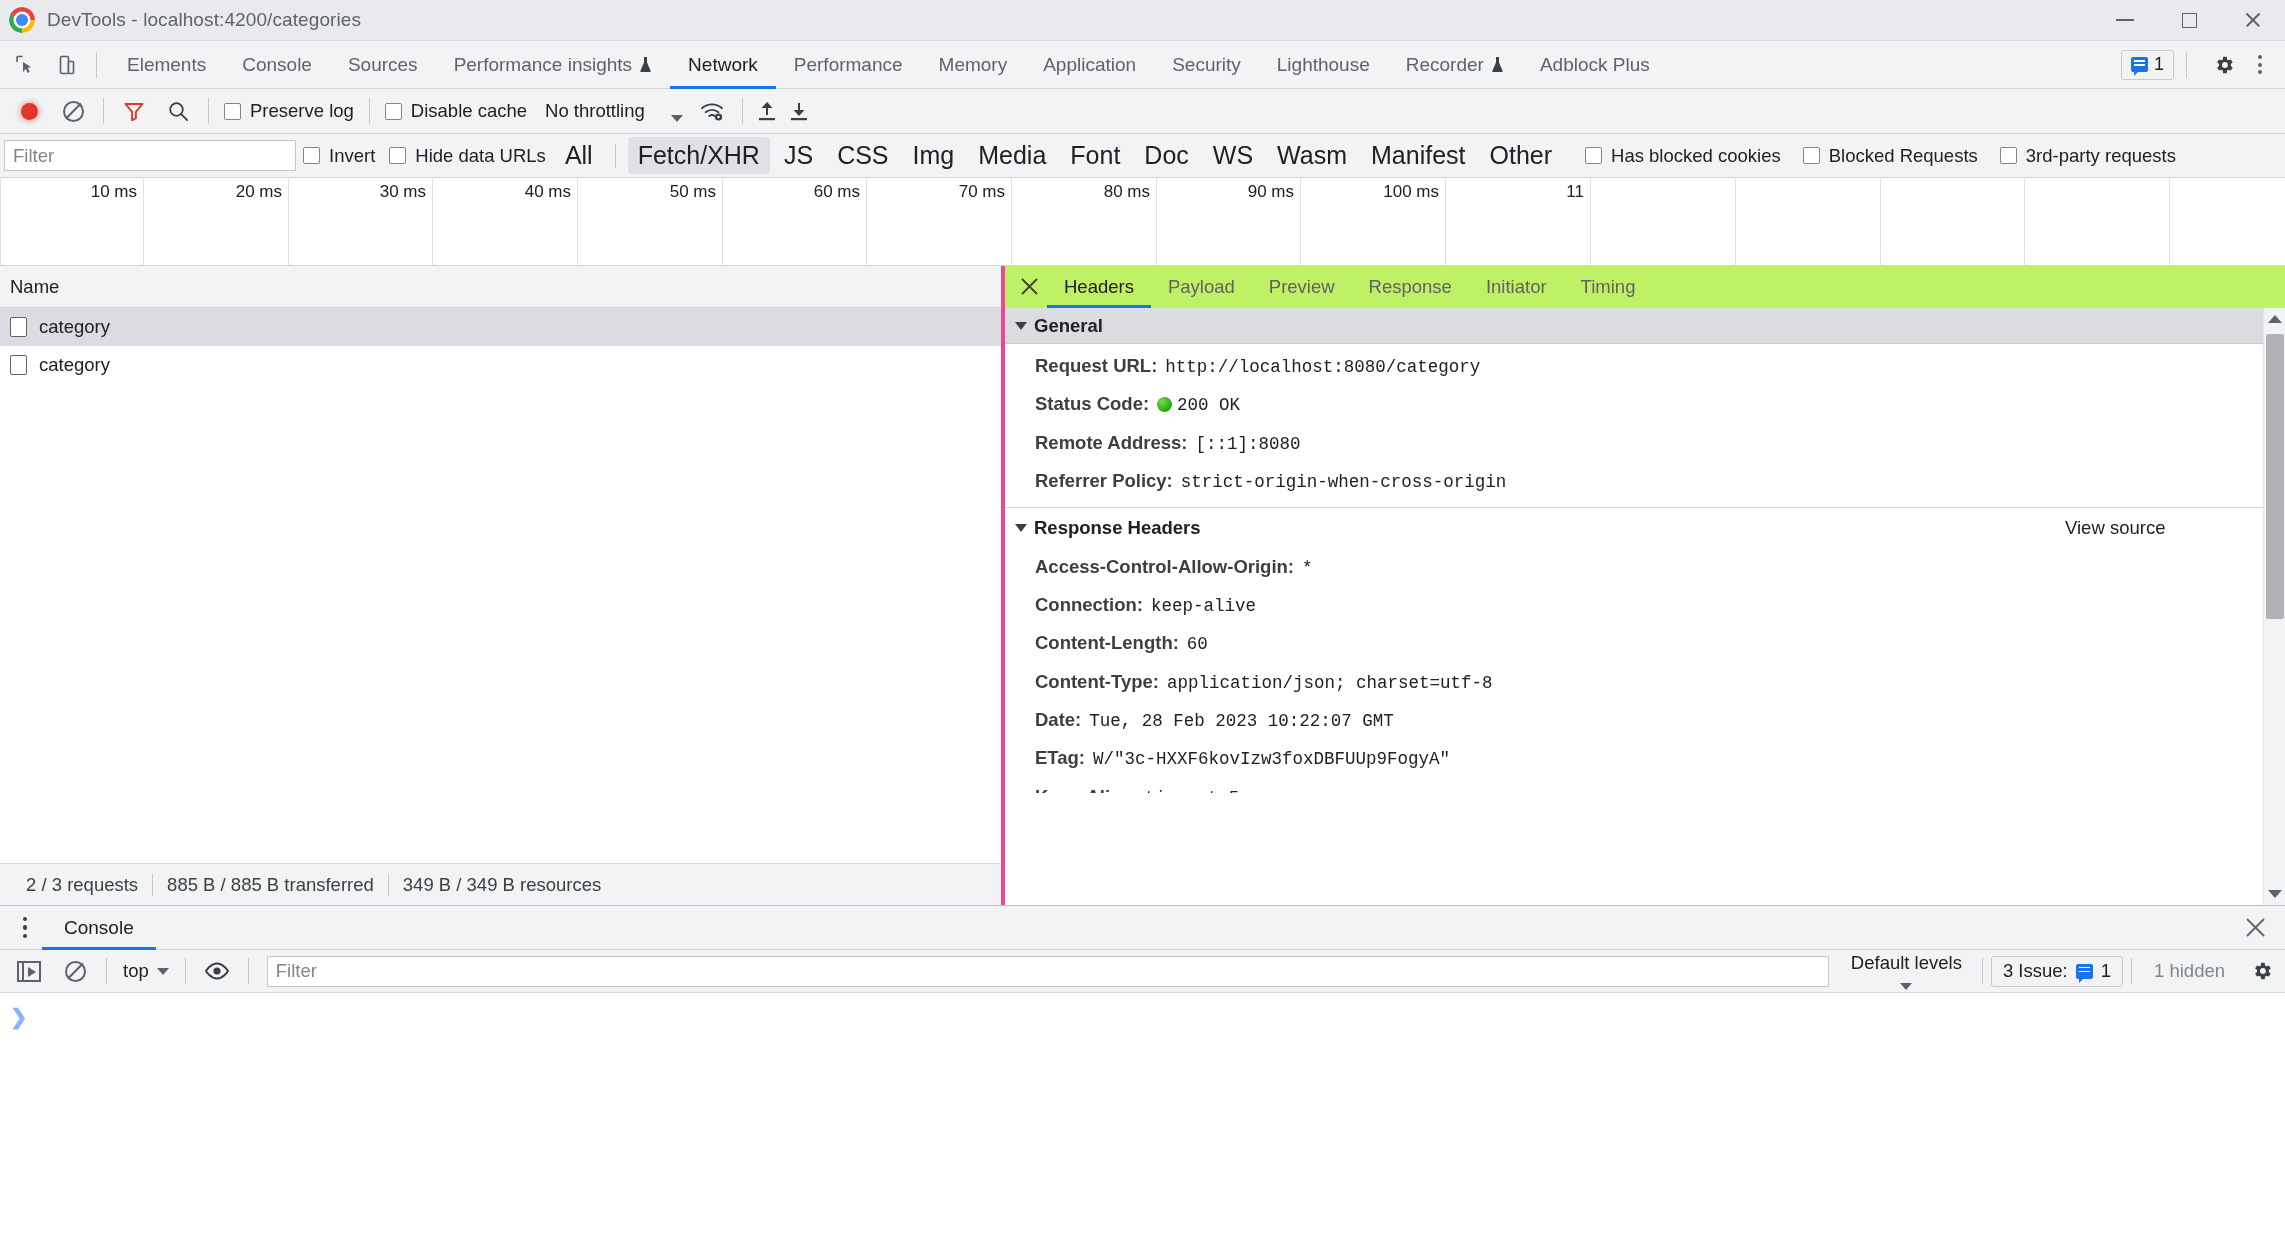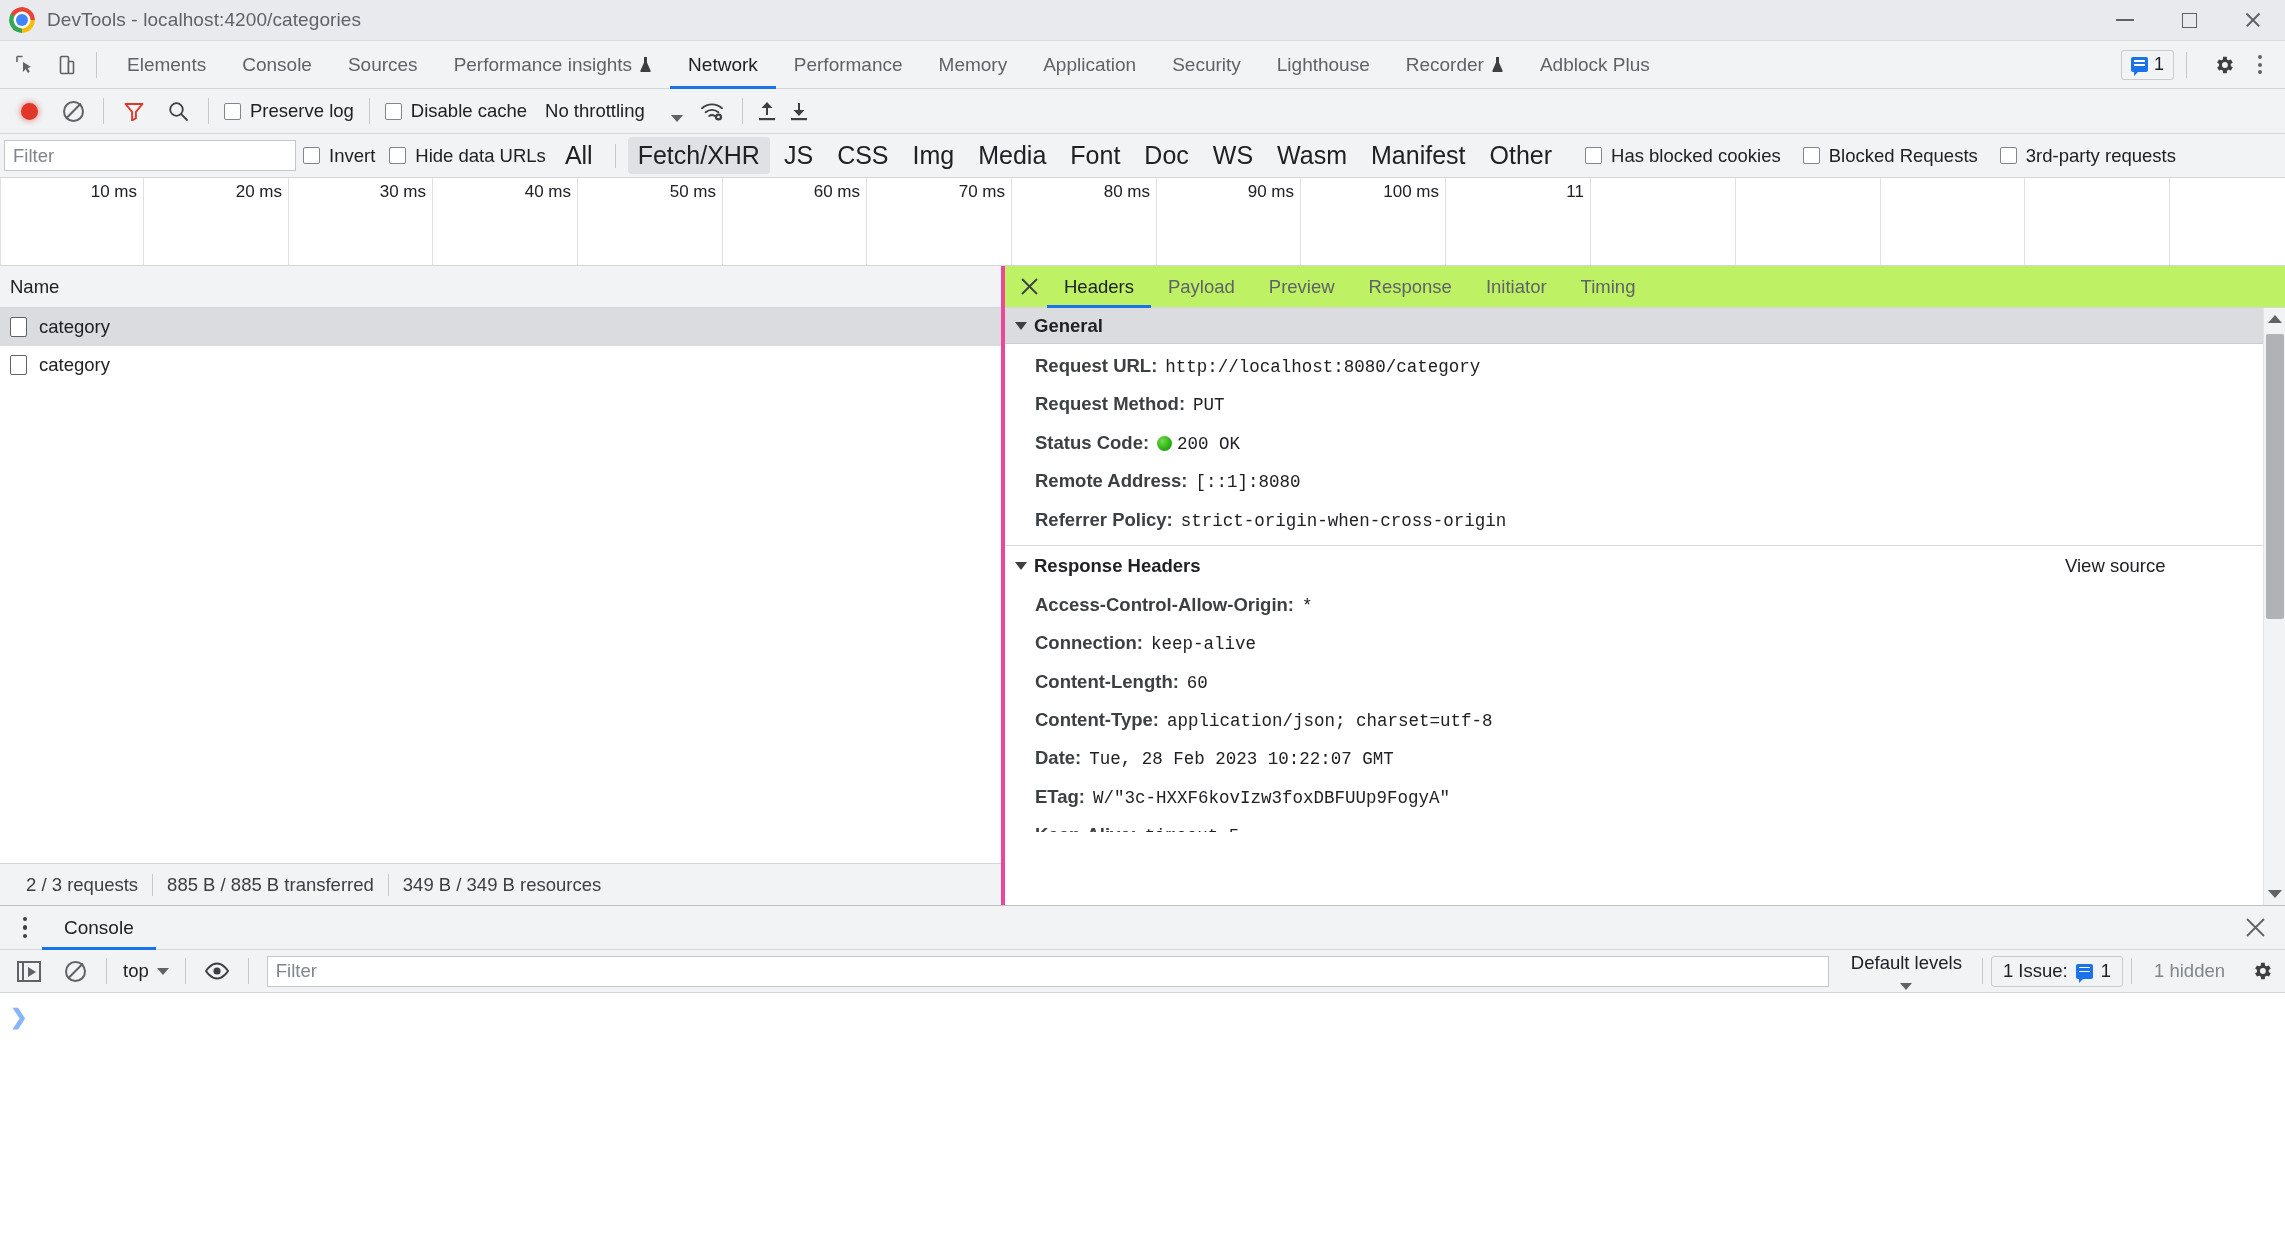--- a/index.html
+++ b/index.html
@@ -467,24 +467,20 @@
             <span class="tri"></span>
             <span>General</span>
           </span>
         </div>
 
         <div class="hrow" style="padding-top:9px;">
           <span class="hkey">Request URL:</span>
           <span class="hval">http://localhost:8080/category</span>
         </div>
         <div class="hrow">
-          <span class="hkey">Request Method:</span>
-          <span class="hval">PUT</span>
-        </div>
-        <div class="hrow">
           <span class="hkey">Status Code:</span>
           <span class="hval"><span class="dot-green"></span><span>200 OK</span></span>
         </div>
         <div class="hrow">
           <span class="hkey">Remote Address:</span>
           <span class="hval">[::1]:8080</span>
         </div>
         <div class="hrow">
           <span class="hkey">Referrer Policy:</span>
           <span class="hval">strict-origin-when-cross-origin</span>
@@ -576,21 +572,21 @@
           </svg>
       </div>
       <div class="nt-sep"></div>
       <input class="console-filter" value="" placeholder="Filter" style="">
       <div class="levels">
         <span>Default levels</span>
         <span class="caret-down"></span>
       </div>
       <div class="nt-sep"></div>
       <div class="issue-chip2">
-        <span>1 Issue:</span>
+        <span>3 Issue:</span>
         <span class="speech">
             <i></i>
           </span>
         <span>1</span>
       </div>
       <div class="nt-sep"></div>
       <div class="hidden-cnt">1 hidden</div>
       <div class="ct-btn">
         <svg class="gear" viewBox="0 0 24 24">
             <path fill="#3c4043" d="M19.4 13a7.8 7.8 0 0 0 0-2l2.1-1.6-2-3.5-2.5 1a7.7 7.7 0 0 0-1.7-1L15 3H11l-.3 2.9c-.6.2-1.2.6-1.7 1l-2.5-1-2 3.5L6.6 11a7.8 7.8 0 0 0 0 2l-2.1 1.6 2 3.5 2.5-1c.5.4 1.1.8 1.7 1L11 21h4l.3-2.9c.6-.2 1.2-.6 1.7-1l2.5 1 2-3.5L19.4 13zM13 15.2A3.2 3.2 0 1 1 13 8.8a3.2 3.2 0 0 1 0 6.4z"></path>

